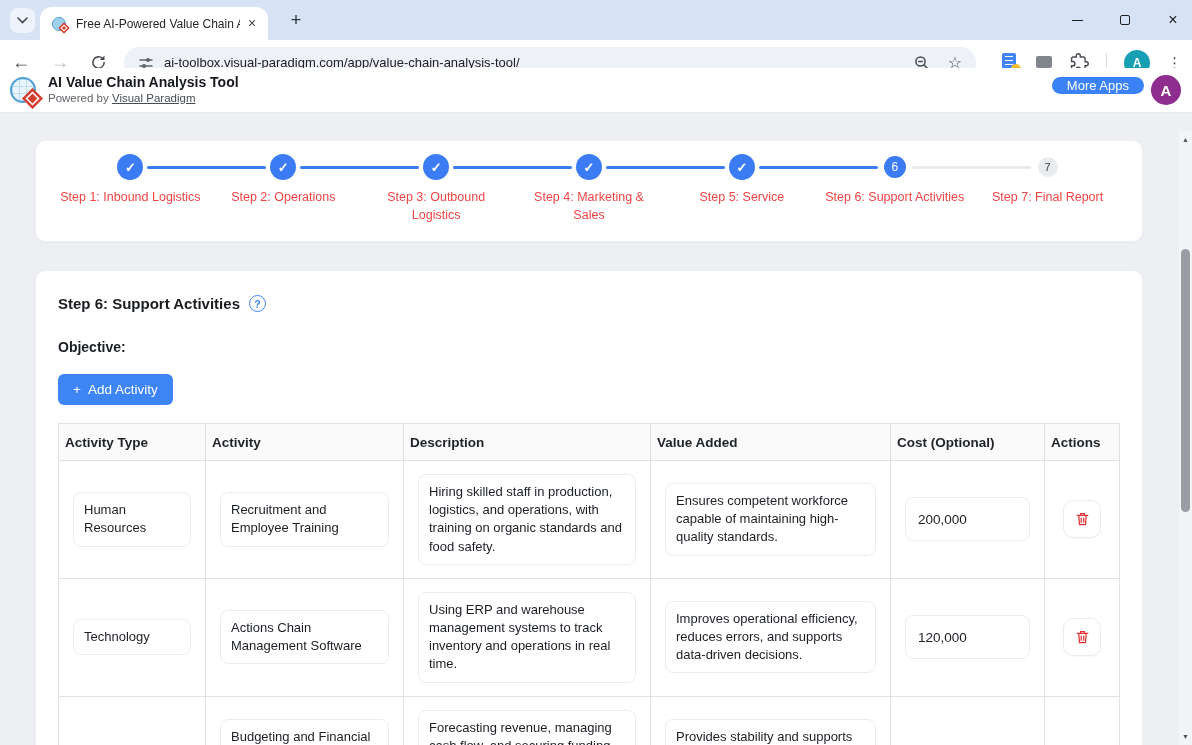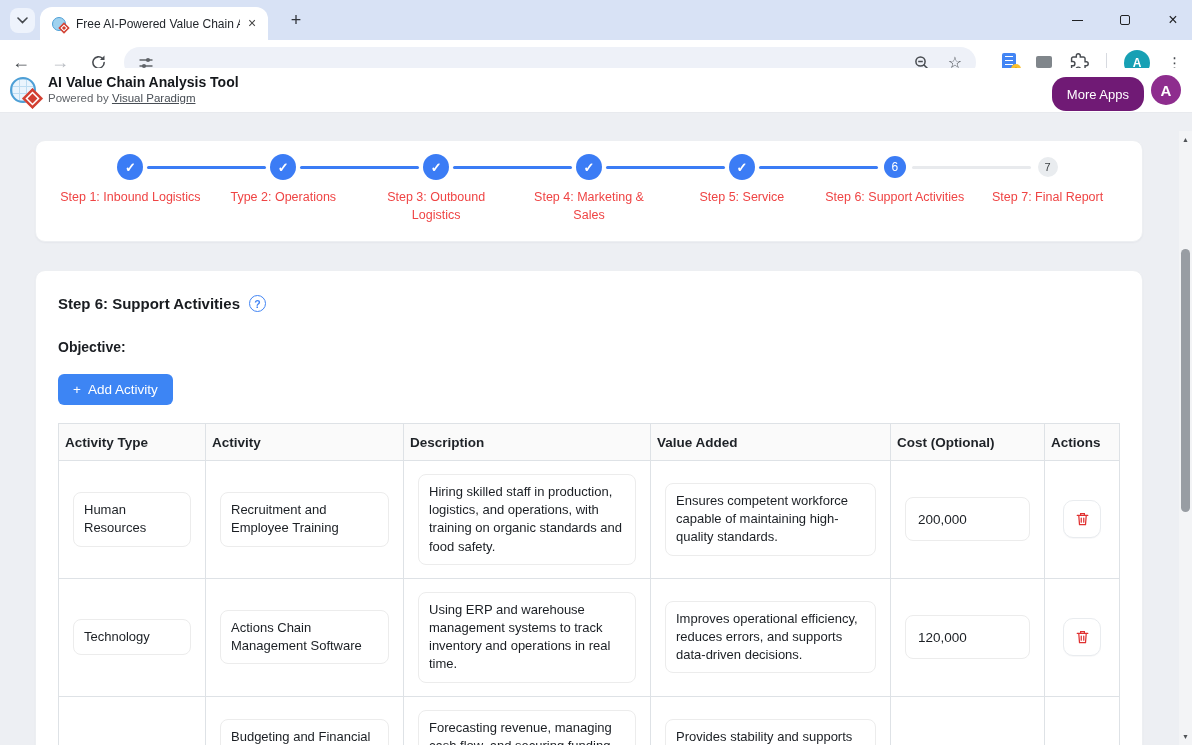--- a/index.html
+++ b/index.html
@@ -65,21 +65,21 @@
   .vp-logo .globe { position:absolute; left:0; top:2px; width:26px; height:26px; border-radius:50%;
     background:#eaf4fd; border:2px solid #4d9fd6;
     background-image:linear-gradient(#bcdcf2 1.5px, transparent 1.5px), linear-gradient(90deg,#bcdcf2 1.5px, transparent 1.5px);
     background-size:7px 7px; }
   .vp-logo .diamond { position:absolute; right:1px; bottom:0; width:15px; height:15px; background:#d23f31;
     transform:rotate(45deg); box-shadow:inset 0 0 0 2.5px #d23f31, inset 0 0 0 4px #fff; }
   .app-title-block { position:absolute; left:48px; top:6px; }
   .app-title { font-size:14px; font-weight:bold; color:#15181c; }
   .powered { font-size:11.5px; color:#5f6368; margin-top:2px; }
   .powered a { color:#474d54; text-decoration:underline; }
-  .more-apps { position:absolute; right:48px; top:9px; height:34px; padding:0 15px; background:#701a75;
+  .more-apps { position:absolute; right:48px; top:9px; height:17px; padding:0 15px; background:#3b82f6;
     border:none; border-radius:14px; color:#fff; font-size:13px; font-family:inherit;
     display:flex; align-items:center; }
   .header-avatar { position:absolute; right:11px; top:7px; width:30px; height:30px; border-radius:50%;
     background:#8e2d8e; color:#fff; font-size:15px; font-weight:bold;
     display:flex; align-items:center; justify-content:center; }
   
   .stepper-card { position:absolute; left:35px; top:140px; width:1108px; height:102px; background:#fff;
     border:1px solid #edeff2; border-radius:10px; box-shadow:0 1px 2px rgba(20,30,50,.04); }
   .steps { display:flex; padding:13px 18px 0; }
   .step { flex:1; position:relative; text-align:center; padding:0 5px; }
@@ -168,20 +168,21 @@
           <polygon points="21.5,3 21.5,9.5 15,9.5" fill="#474b50" transform="translate(-1,-1)"></polygon>
         </svg>
     </div>
     <div class="omnibox">
       <svg width="16" height="16" viewBox="0 0 16 16">
           <line x1="1.5" y1="5" x2="14.5" y2="5" stroke="#5f6368" stroke-width="1.5"></line>
           <circle cx="10" cy="5" r="2.1" fill="#5f6368"></circle>
           <line x1="1.5" y1="11" x2="14.5" y2="11" stroke="#5f6368" stroke-width="1.5"></line>
           <circle cx="6" cy="11" r="2.1" fill="#5f6368"></circle>
         </svg>
+      <span class="url-text">ai-toolbox.visual-paradigm.com/app/value-chain-analysis-tool/</span>
       <span class="omni-spacer"></span>
       <span class="omni-right">
         <svg width="16" height="16" viewBox="0 0 16 16">
             <circle cx="6.5" cy="6.5" r="4.6" fill="none" stroke="#474b50" stroke-width="1.5"></circle>
             <line x1="4.2" y1="6.5" x2="8.8" y2="6.5" stroke="#474b50" stroke-width="1.5"></line>
             <line x1="10" y1="10" x2="14" y2="14" stroke="#474b50" stroke-width="1.6" stroke-linecap="round"></line>
           </svg>
         <span class="star">☆</span>
       </span>
     </div>
@@ -230,21 +231,21 @@
           </div>
         <div class="step-label">Step 1: Inbound Logistics</div>
       </div>
       <div class="step done">
         <span class="conn"></span>
         <div class="dotbox">
             <span class="dot">
               <span class="chk">✓</span>
             </span>
           </div>
-        <div class="step-label">Type 2: Operations</div>
+        <div class="step-label">Step 2: Operations</div>
       </div>
       <div class="step done">
         <span class="conn"></span>
         <div class="dotbox">
             <span class="dot">
               <span class="chk">✓</span>
             </span>
           </div>
         <div class="step-label">Step 3: Outbound Logistics</div>
       </div>

